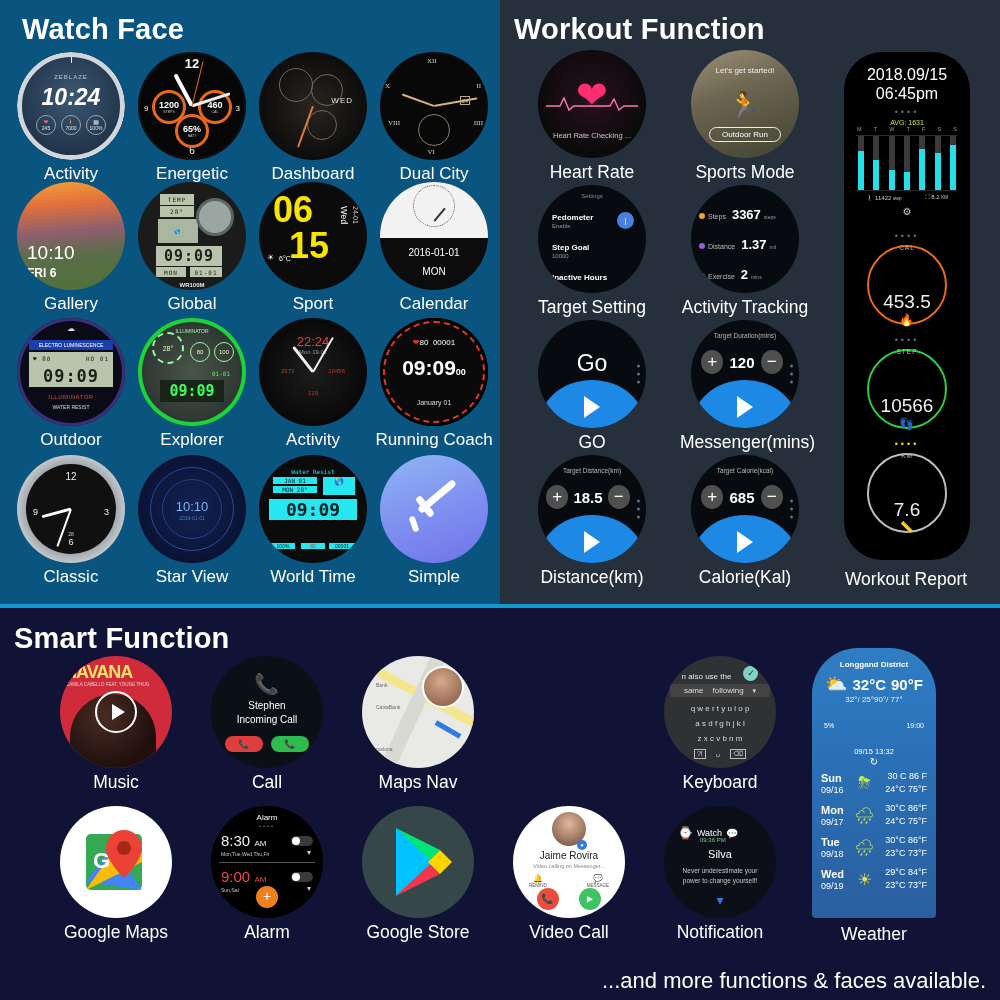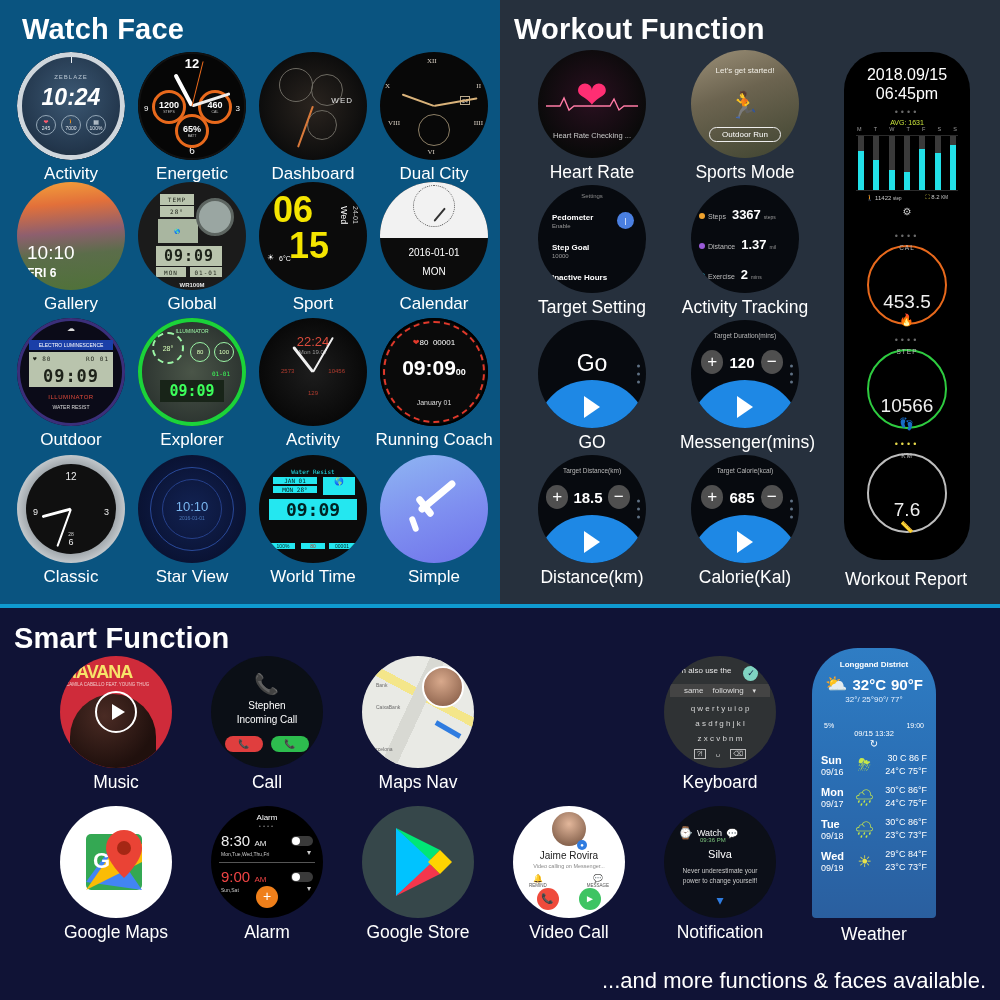--- a/index.html
+++ b/index.html
@@ -609,21 +609,21 @@
         <div style="position:absolute;left:14px;top:48px;color:#6b6b6b;font-size:5px;">CaixaBank</div>
         <div style="position:absolute;left:8px;bottom:16px;color:#6b6b6b;font-size:5px;">Barcelona</div>
         <div style="position:absolute;right:12px;bottom:36px;width:28px;height:5px;background:#2f7ce0;transform:rotate(30deg);"></div>
       </div>
       <div class="cap">Maps Nav</div>
     </div>
 
 
     <div class="tile" style="left:660px;top:48px;width:120px;">
       <div class="face f-keyb" style="width:112px;height:112px;">
-        <div style="position:absolute;left:8px;right:8px;top:10px;display:flex;align-items:flex-start;justify-content:center;gap:12px;">
+        <div style="position:absolute;left:8px;right:8px;top:10px;display:flex;align-items:flex-end;justify-content:center;gap:12px;">
           <span style="color:#e6e6e6;font-size:8px;">n also use the</span>
           <span style="width:15px;height:15px;border-radius:50%;background:#7fd3c2;color:#124;font-size:9px;text-align:center;line-height:15px;">✓</span>
         </div>
         <div style="position:absolute;left:6px;right:6px;top:28px;display:flex;align-items:center;justify-content:center;gap:9px;background:#444;padding:2px 0;">
           <span style="color:#ddd;font-size:8px;">same</span>
           <span style="color:#ddd;font-size:8px;">following</span>
           <span style="color:#ddd;font-size:7px;">▾</span>
         </div>
         <div class="kbd-row" style="position:absolute;left:0;right:0;top:48px;">q w e r t y u i o p</div>
         <div class="kbd-row" style="position:absolute;left:0;right:0;top:63px;">a s d f g h j k l</div>
@@ -719,21 +719,21 @@
       <div style="display:flex;align-items:center;justify-content:center;gap:5px;margin-top:4px;">
         <span style="font-size:18px;color:#d6e84a;">⛅</span>
         <span style="color:#fff;font-size:15px;font-weight:bold;">32°C</span>
         <span style="color:#fff;font-size:15px;font-weight:bold;">90°F</span>
       </div>
       <div style="text-align:center;color:#e8f2ff;font-size:8px;">32°/ 25°90°/ 77°</div>
       <div style="display:flex;justify-content:space-between;padding:18px 12px 0 12px;color:#fff;font-size:7px;">
         <span>5%</span>
         <span>19:00</span>
       </div>
-      <div style="text-align:center;color:#fff;font-size:7.5px;">09/15 13:32</div>
+      <div style="text-align:center;color:#fff;font-size:7.5px;margin-top:18px;">09/15 13:32</div>
       <div style="text-align:center;color:#fff;font-size:10px;">↻</div>
 
       <div class="wx-row">
         <div>
             <div class="wx-day">Sun</div>
             <div class="wx-dt">09/16</div>
           </div>
         <div style="color:#c8e84a;font-size:16px;">⛈</div>
         <div class="wx-temps">
             <div>30 C 86 F</div>

